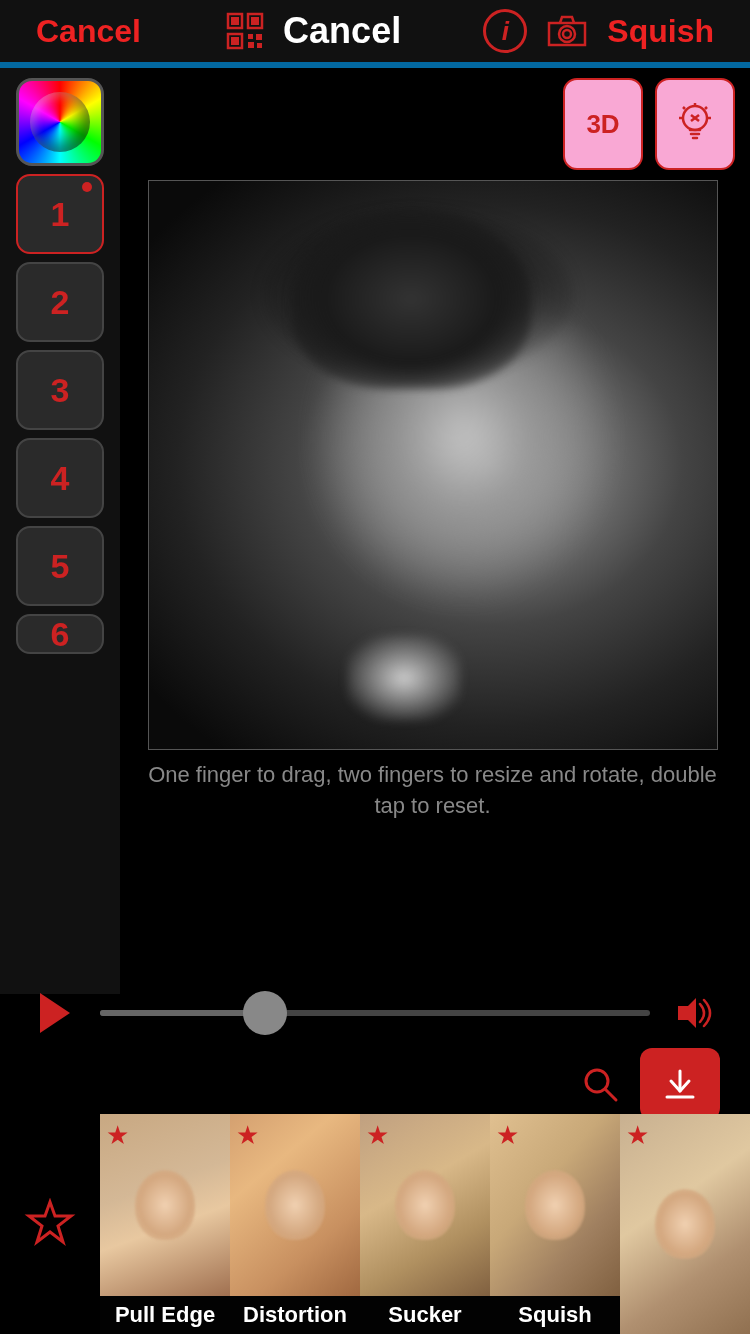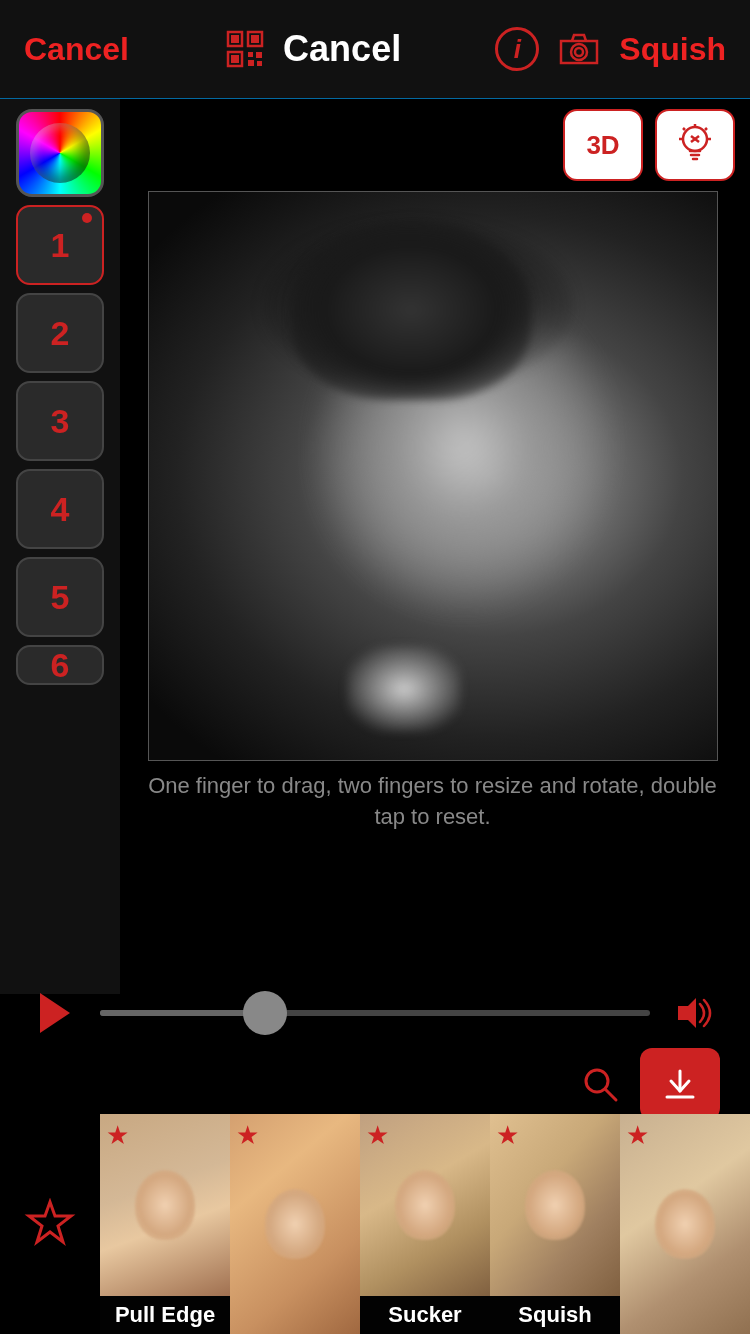--- a/index.html
+++ b/index.html
@@ -11,24 +11,24 @@
       height: 1334px;
       overflow: hidden;
       position: relative;
     }
 
     
     .header {
       display: flex;
       align-items: center;
       justify-content: space-between;
-      padding: 0 24px;
-      height: 99px;
+      padding: 0 36px;
+      height: 68px;
       background: #111;
-      border-bottom: 1px solid #0369a1;
+      border-bottom: 6px solid #0369a1;
     }
     .header-title {
       font-size: 36px;
       font-weight: bold;
       color: #fff;
     }
     .header-btn {
       font-size: 32px;
       color: #e22;
       background: none;
@@ -122,23 +122,23 @@
     }
     .top-buttons {
       width: 100%;
       display: flex;
       justify-content: flex-end;
       gap: 12px;
       margin-bottom: 10px;
     }
     .top-btn {
       width: 80px;
-      height: 72px;
+      height: 92px;
       border-radius: 14px;
-      background: #ffffff;
+      background: #f9a8d4;
       border: 2px solid #cc2222;
       color: #cc2222;
       font-size: 26px;
       font-weight: bold;
       cursor: pointer;
       display: flex;
       align-items: center;
       justify-content: center;
     }
     .canvas-image {
@@ -571,20 +571,21 @@
     </div>
 
     <div class="effect-item">
       <div class="effect-thumb">
         <div class="thumb-distortion" style="width:100%;height:100%;"></div>
         <div class="face-overlay">
           <div class="face-circle"></div>
         </div>
         <span class="effect-star">★</span>
       </div>
+      <div class="effect-label">Distortion</div>
     </div>
 
     <div class="effect-item">
       <div class="effect-thumb">
         <div class="thumb-sucker" style="width:100%;height:100%;"></div>
         <div class="face-overlay">
           <div class="face-circle"></div>
         </div>
         <span class="effect-star">★</span>
       </div>

